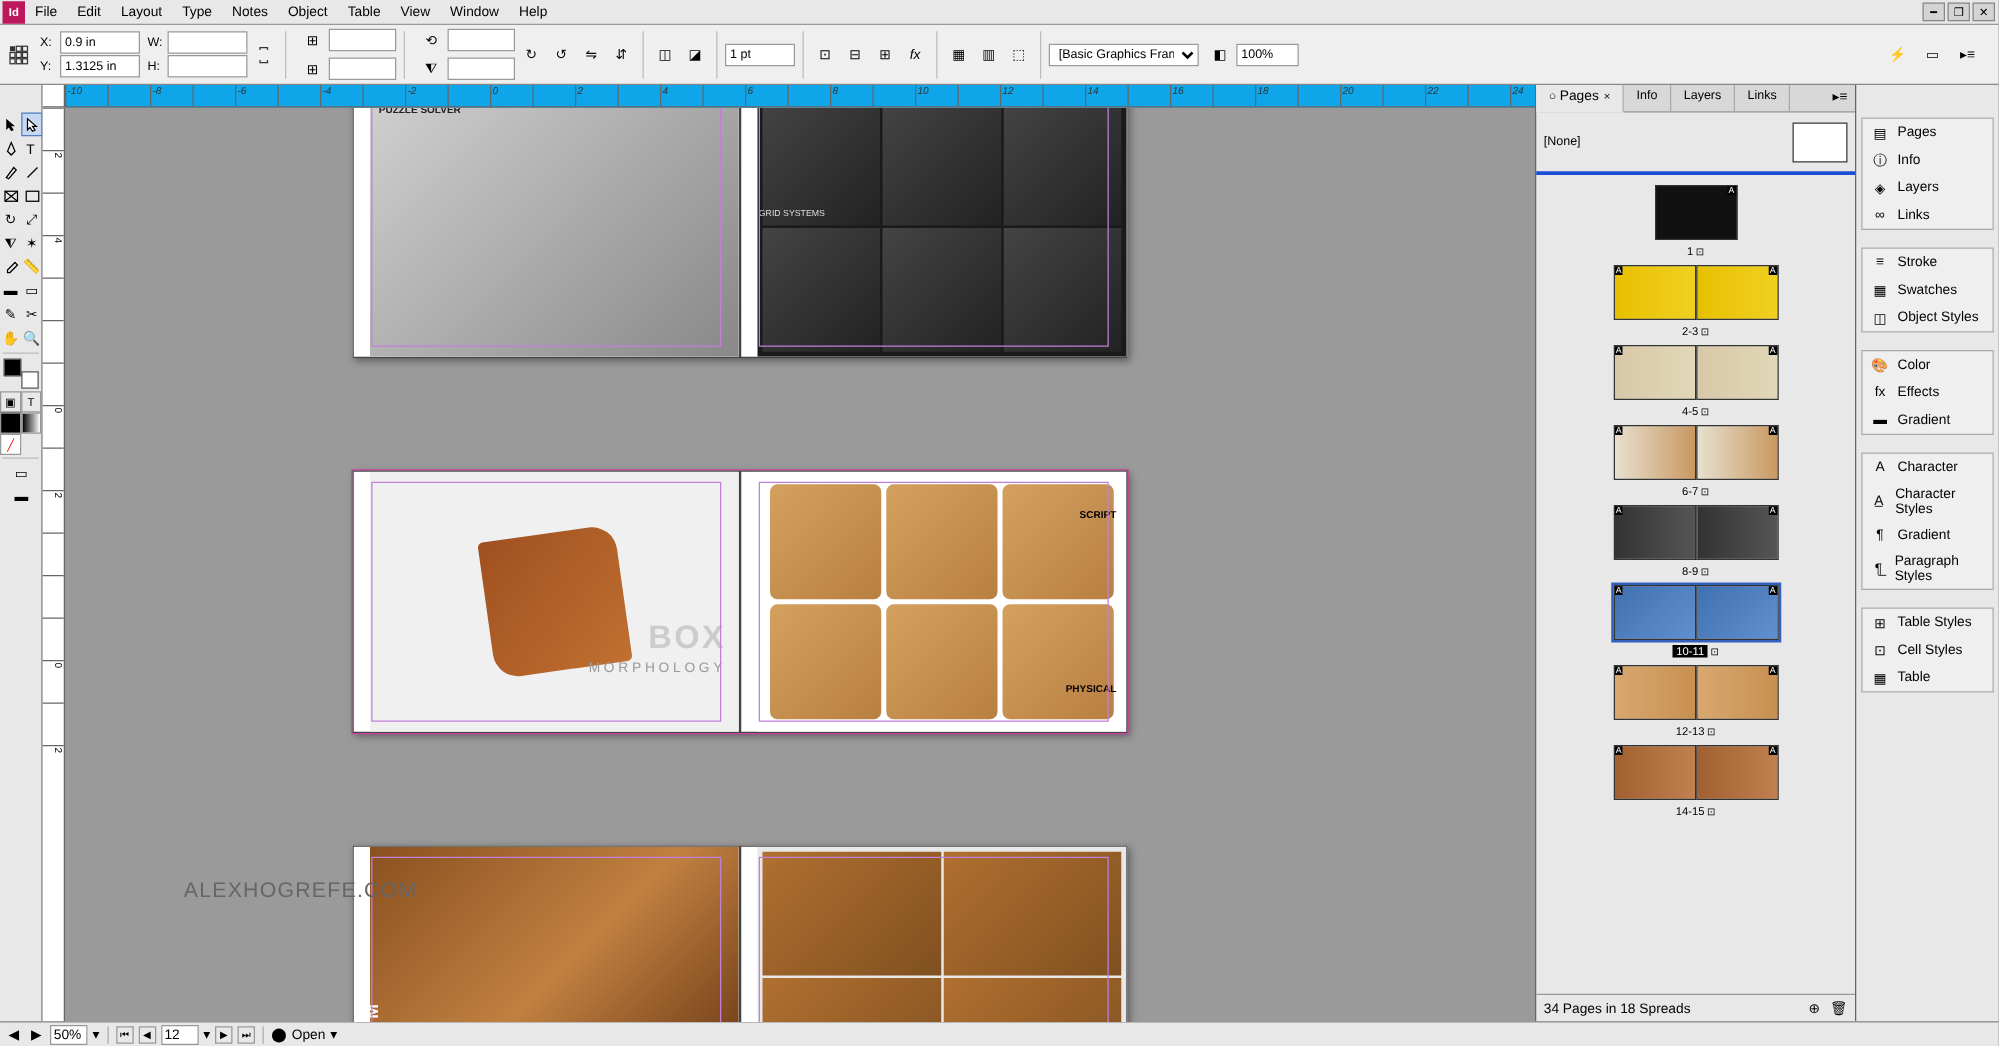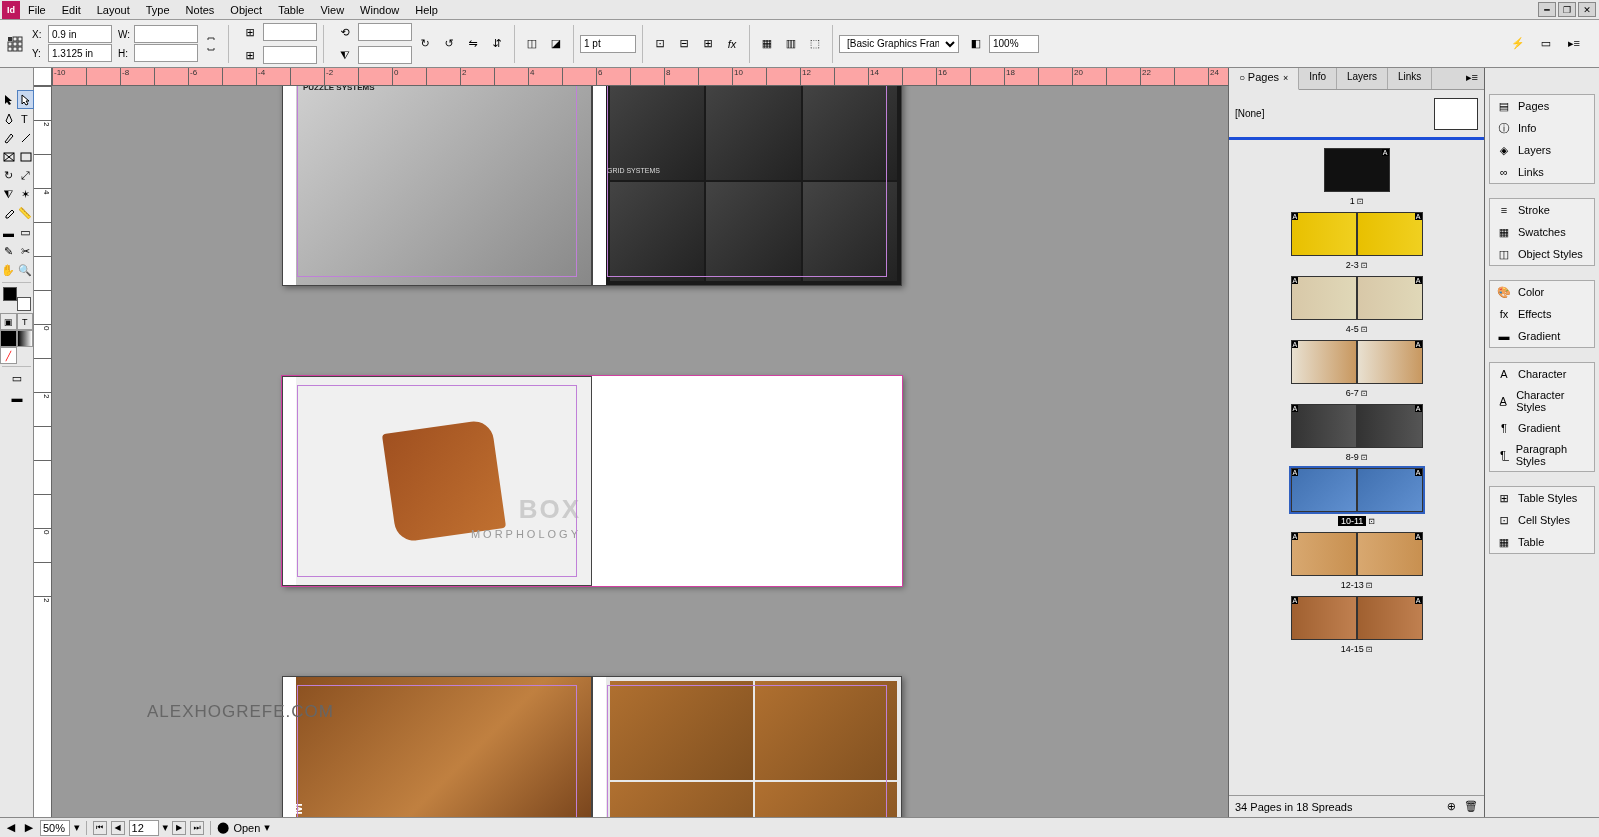--- a/index.html
+++ b/index.html
@@ -39,21 +39,21 @@
 .toolbtn svg { width: 12px; height: 12px; }
 .tool-divider { height: 1px; background: #bbb; margin: 2px 2px; }
 .swatch-pair { position: relative; width: 28px; height: 24px; margin: 2px auto; }
 .swatch-bg { width: 14px; height: 14px; background: #fff; border: 1px solid #555; position: absolute; right: 0; bottom: 0; }
 .swatch-fgp { width: 14px; height: 14px; background: #000; border: 1px solid #555; position: absolute; left: 0; top: 0; }
 .format-row { display: flex; }
 .format-btn { width: 17px; height: 17px; border: 1px solid #999; display: flex; align-items: center; justify-content: center; font-size: 9px; }
 
 
 .canvas-area { flex: 1; background: #9a9a9a; position: relative; overflow: hidden; }
-.ruler-h { position: absolute; top: 0; left: 18px; right: 0; height: 18px; background: #fca5a5; border-bottom: 1px solid #666; font-size: 8px; display: flex; overflow: hidden; }
+.ruler-h { position: absolute; top: 0; left: 18px; right: 0; height: 18px; background: #0ea5e9; border-bottom: 1px solid #666; font-size: 8px; display: flex; overflow: hidden; font-style: italic; }
 .ruler-h .tick { position: relative; width: 34px; border-left: 1px solid #666; height: 100%; padding-left: 1px; font-size: 8px; color: #333; flex-shrink: 0; }
 .ruler-v { position: absolute; top: 18px; left: 0; width: 18px; bottom: 0; background: #fff; border-right: 1px solid #666; display: flex; flex-direction: column; }
 .ruler-v .tick { height: 34px; border-top: 1px solid #666; font-size: 8px; writing-mode: vertical-rl; padding-top: 1px; }
 .ruler-corner { position: absolute; top: 0; left: 0; width: 18px; height: 18px; background: #fff; border-right: 1px solid #666; border-bottom: 1px solid #666; }
 .docview { position: absolute; top: 18px; left: 18px; right: 0; bottom: 0; overflow: auto; background: #9a9a9a; }
 .pasteboard { width: 1080px; padding: 0 30px; }
 .spread { background: #fff; box-shadow: 2px 2px 6px rgba(0,0,0,0.4); margin: 20px auto; width: 620px; height: 210px; position: relative; display: flex; }
 .spread.gap { margin-top: 90px; }
 .page { width: 310px; height: 100%; border: 1px solid #444; position: relative; overflow: hidden; }
 .page-margin { position: absolute; top: 8px; left: 14px; right: 14px; bottom: 8px; border: 1px solid #c080d8; }
@@ -399,21 +399,21 @@
         <div class="tick">0</div>
         <div class="tick"></div>
         <div class="tick">2</div>
       </div>
     <div class="docview">
       <div class="pasteboard">
 
         <div class="spread" style="margin-top:-10px">
           <div class="page">
             <div class="img-fill spread1-l"></div>
-            <div style="position:absolute;top:6px;left:20px;font-size:8px;color:#222;font-weight:bold">PUZZLE SYSTEMS</div>
+            <div style="position:absolute;top:6px;left:20px;font-size:8px;color:#222;font-weight:bold">PUZZLE SOLVER</div>
             <div class="page-margin"></div>
           </div>
           <div class="page">
             <div class="img-fill spread1-r">
                 <div></div>
                 <div></div>
                 <div></div>
                 <div></div>
                 <div></div>
                 <div></div>
@@ -423,20 +423,33 @@
           </div>
         </div>
 
         <div class="spread gap" style="outline:1px solid #d040a0">
           <div class="page">
             <div class="img-fill spread2-l">
               <div class="box-shape"></div>
               <div class="title">BOX</div>
               <div class="sub">MORPHOLOGY</div>
             </div>
+            <div class="page-margin"></div>
+          </div>
+          <div class="page">
+            <div class="img-fill spread2-r">
+                <div></div>
+                <div></div>
+                <div></div>
+                <div></div>
+                <div></div>
+                <div></div>
+              </div>
+            <div style="position:absolute;top:30px;right:8px;font-size:8px;font-weight:bold">SCRIPT</div>
+            <div style="position:absolute;bottom:30px;right:8px;font-size:8px;font-weight:bold">PHYSICAL</div>
             <div class="page-margin"></div>
           </div>
         </div>
 
         <div class="spread gap">
           <div class="page">
             <div class="img-fill spread3-l"></div>
             <div style="position:absolute;left:6px;bottom:10px;writing-mode:vertical-rl;transform:rotate(180deg);font-size:14px;font-weight:bold;color:#fff;letter-spacing:2px">MUSEUM</div>
             <div class="page-margin"></div>
           </div>

